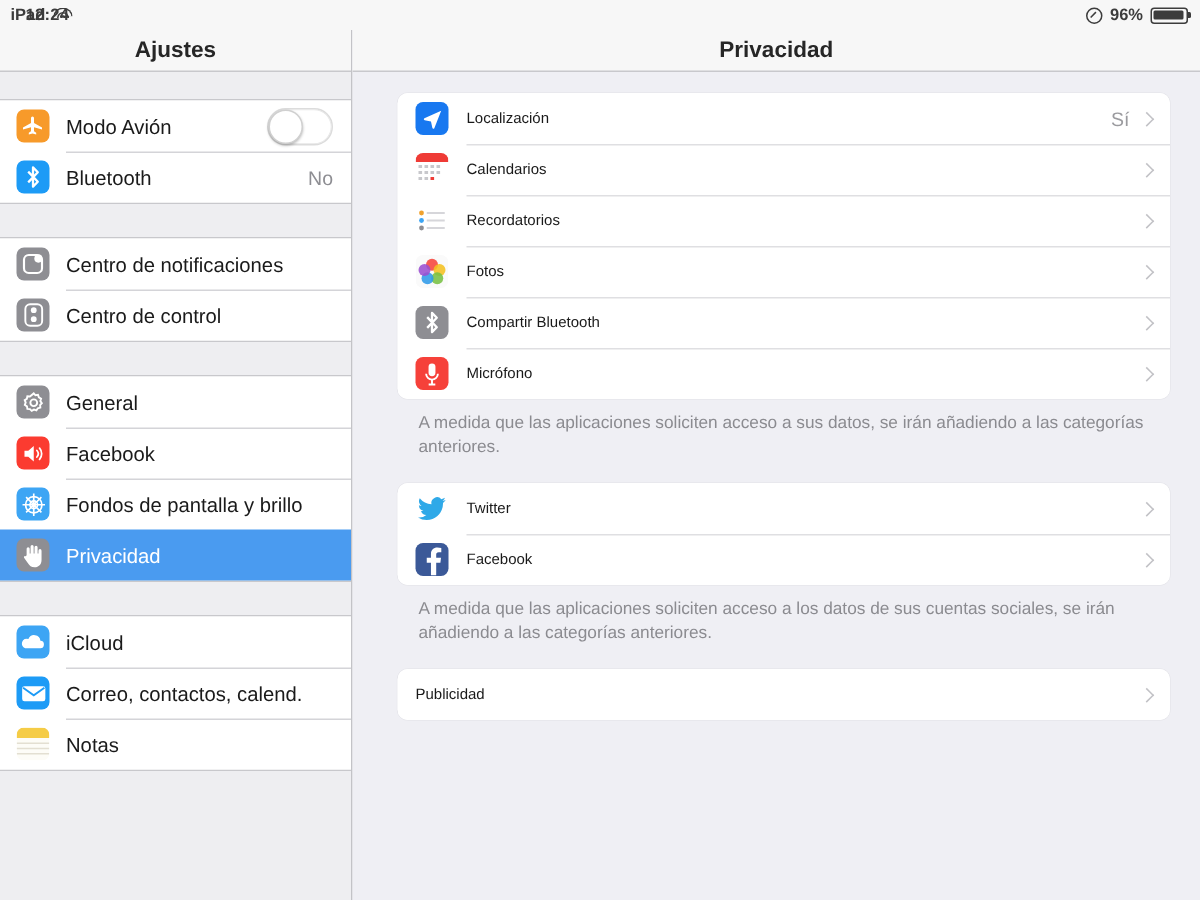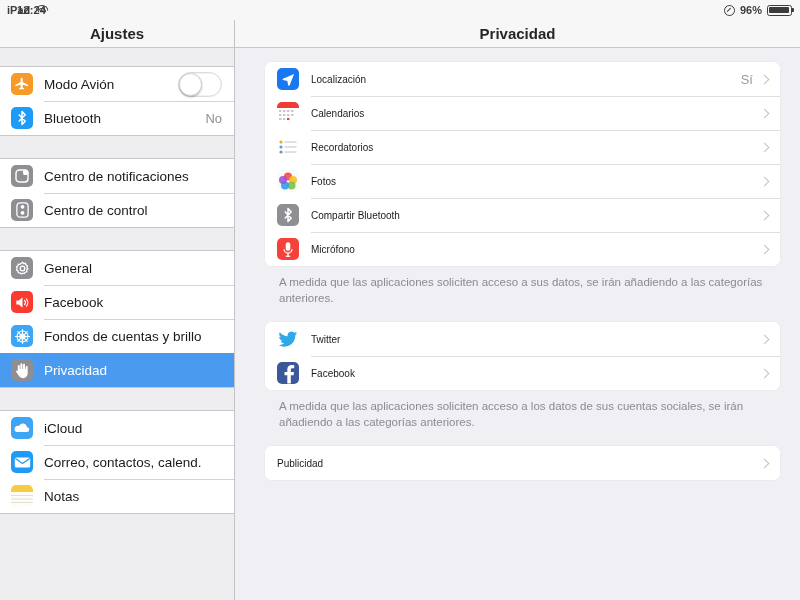--- a/index.html
+++ b/index.html
@@ -183,21 +183,21 @@
             <div class="sb-row">
               <span class="ico" style="background: rgb(61, 165, 244);">
                 <svg width="17" height="17" viewBox="0 0 20 20">
                   <g fill="none" stroke="#fff" stroke-width="1.3">
                     <circle cx="10" cy="10" r="3"></circle>
                     <circle cx="10" cy="10" r="6.4"></circle>
                     <path d="M10 1.2v17.6M1.2 10h17.6M4 4l12 12M16 4 4 16"></path>
                   </g>
                 </svg>
               </span>
-              <span class="sb-text">Fondos de cuentas y brillo</span>
+              <span class="sb-text">Fondos de pantalla y brillo</span>
             </div>
             <div class="sb-row selected">
               <span class="ico" style="background: rgb(142, 142, 147);">
                 <svg width="14" height="17" viewBox="0 0 16 20">
                   <path fill="#fff" d="M3 9.4V4.6a1.2 1.2 0 0 1 2.4 0v3.6h.7V2.7a1.2 1.2 0 0 1 2.4 0v5.5h.7V3.3a1.2 1.2 0 0 1 2.4 0v5h.7V6a1.2 1.2 0 0 1 2.4 0v7.3c0 3.4-2.2 5.7-5.4 5.7-2.7 0-4-1.1-5.4-3.3L1 11.6c-.5-.9.7-1.9 1.4-1z"></path>
                 </svg>
               </span>
               <span class="sb-text">Privacidad</span>
             </div>
           </div>

